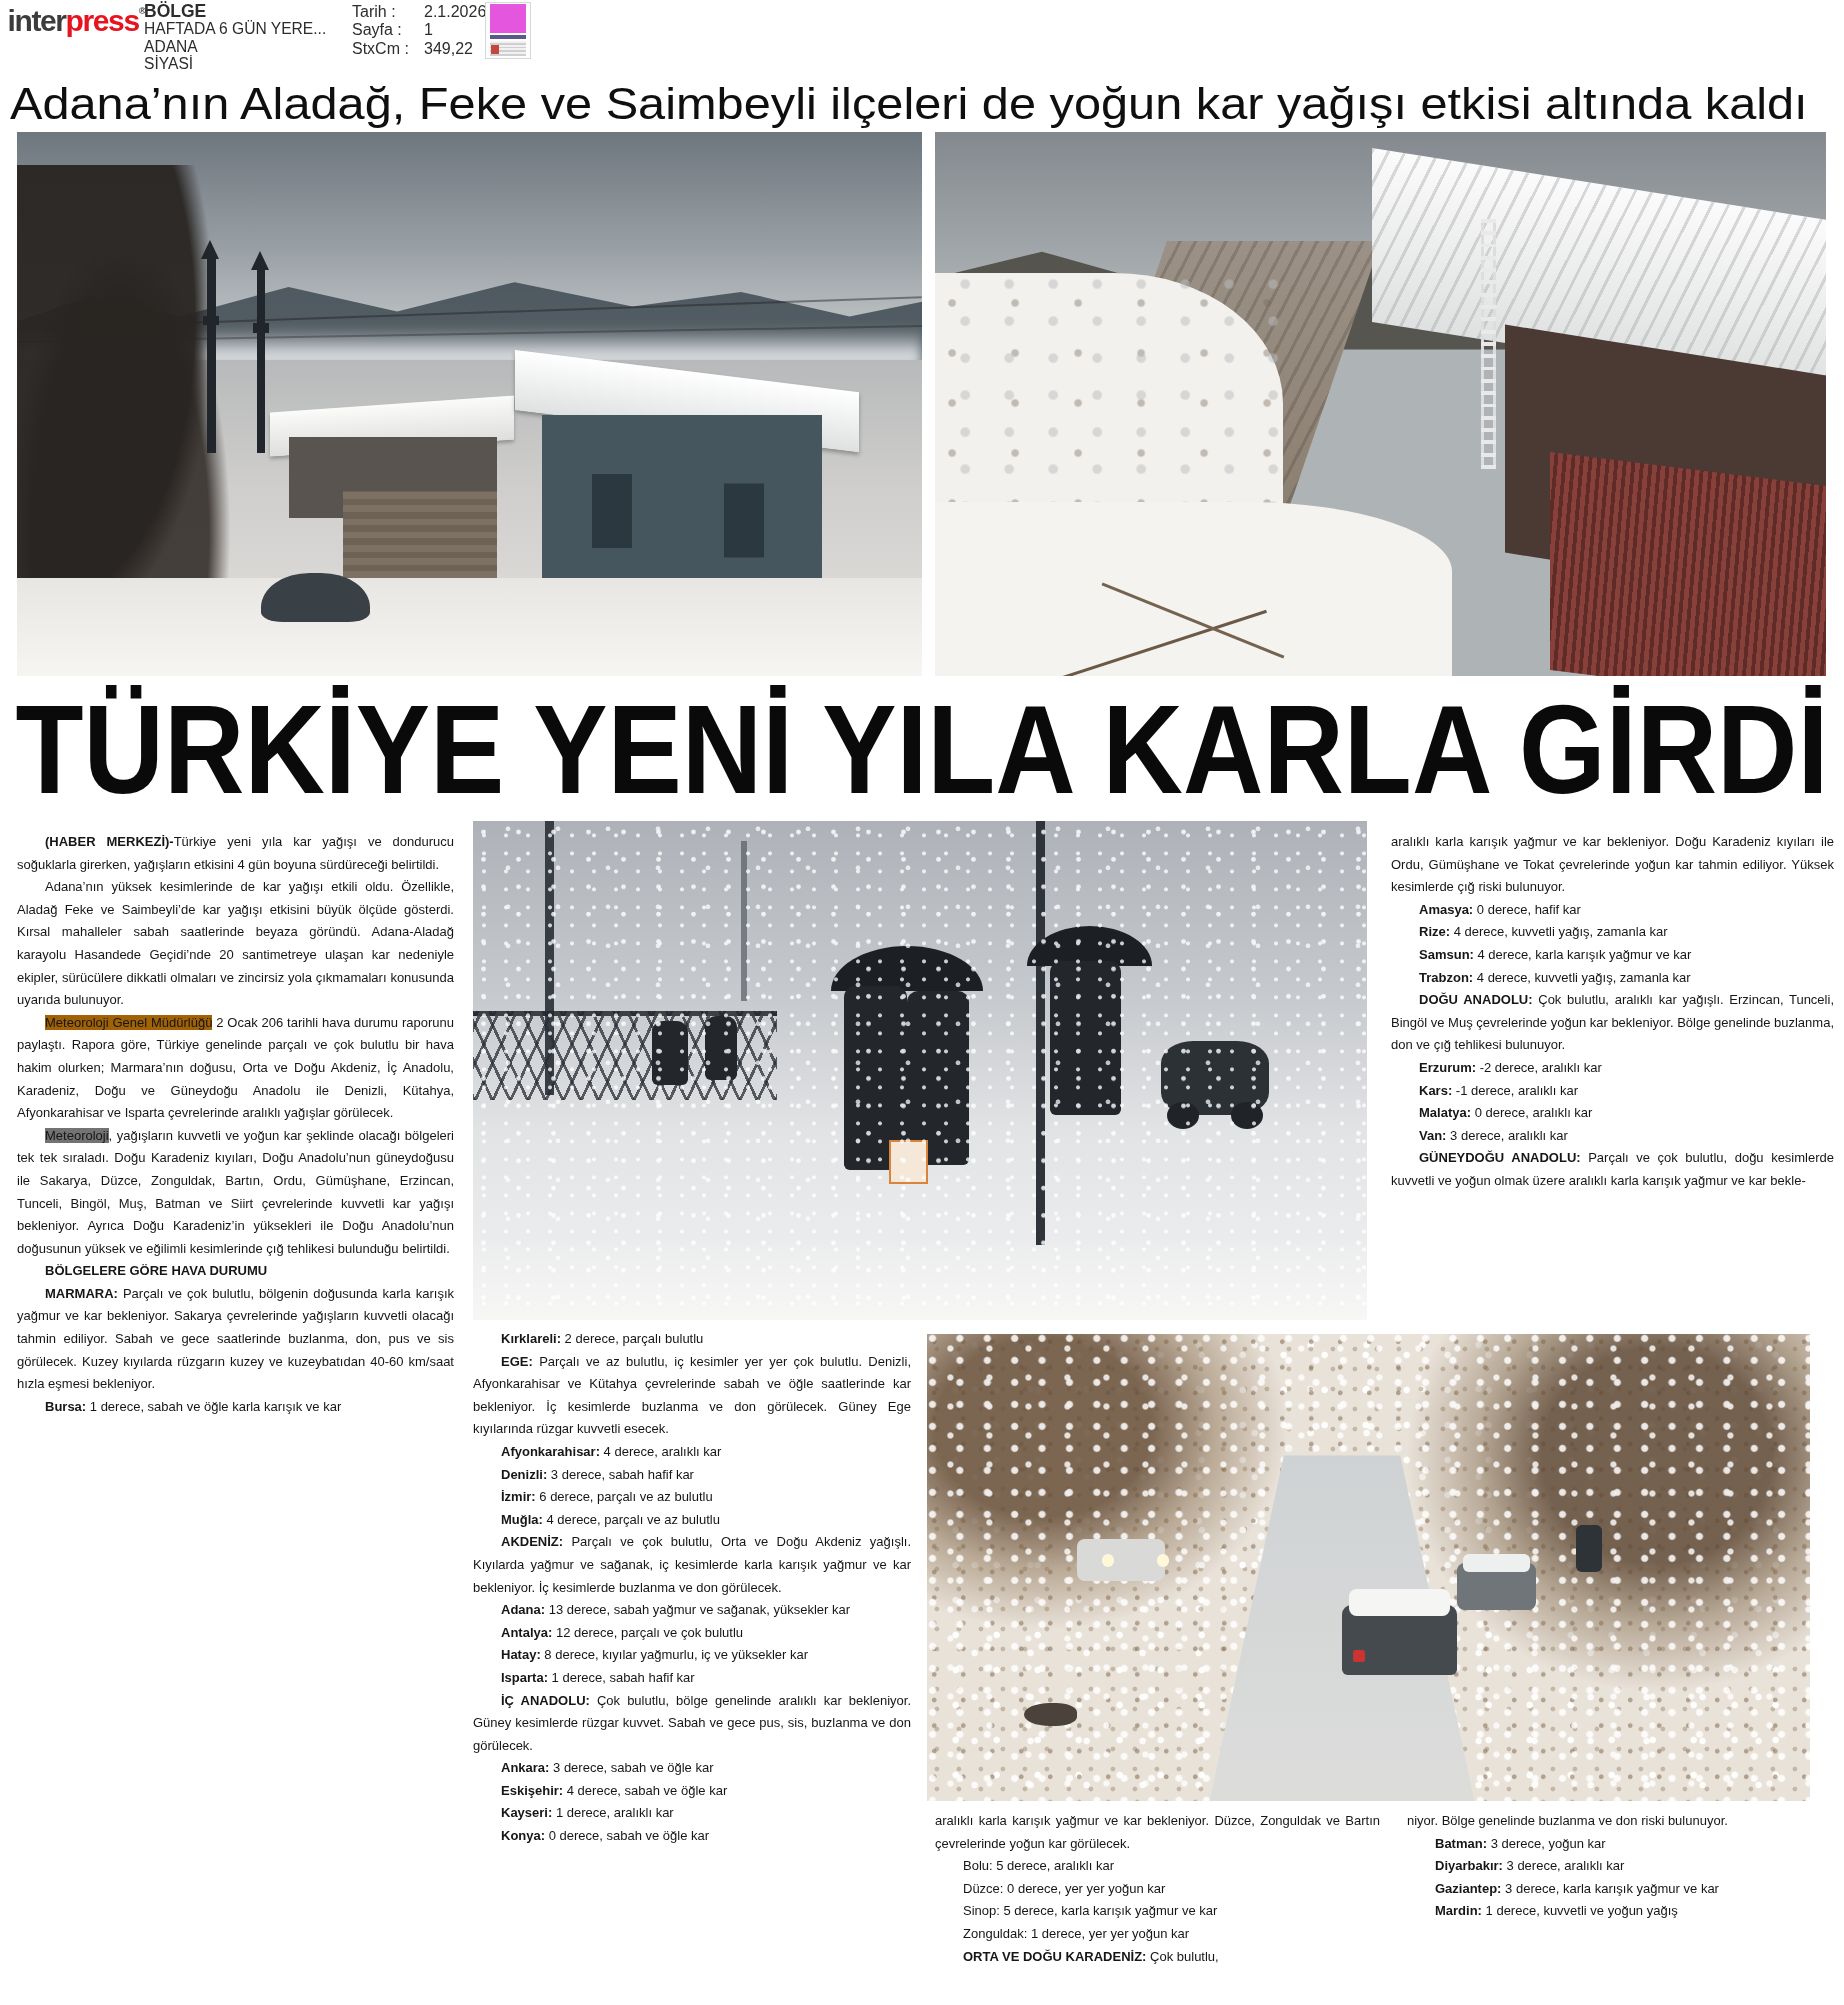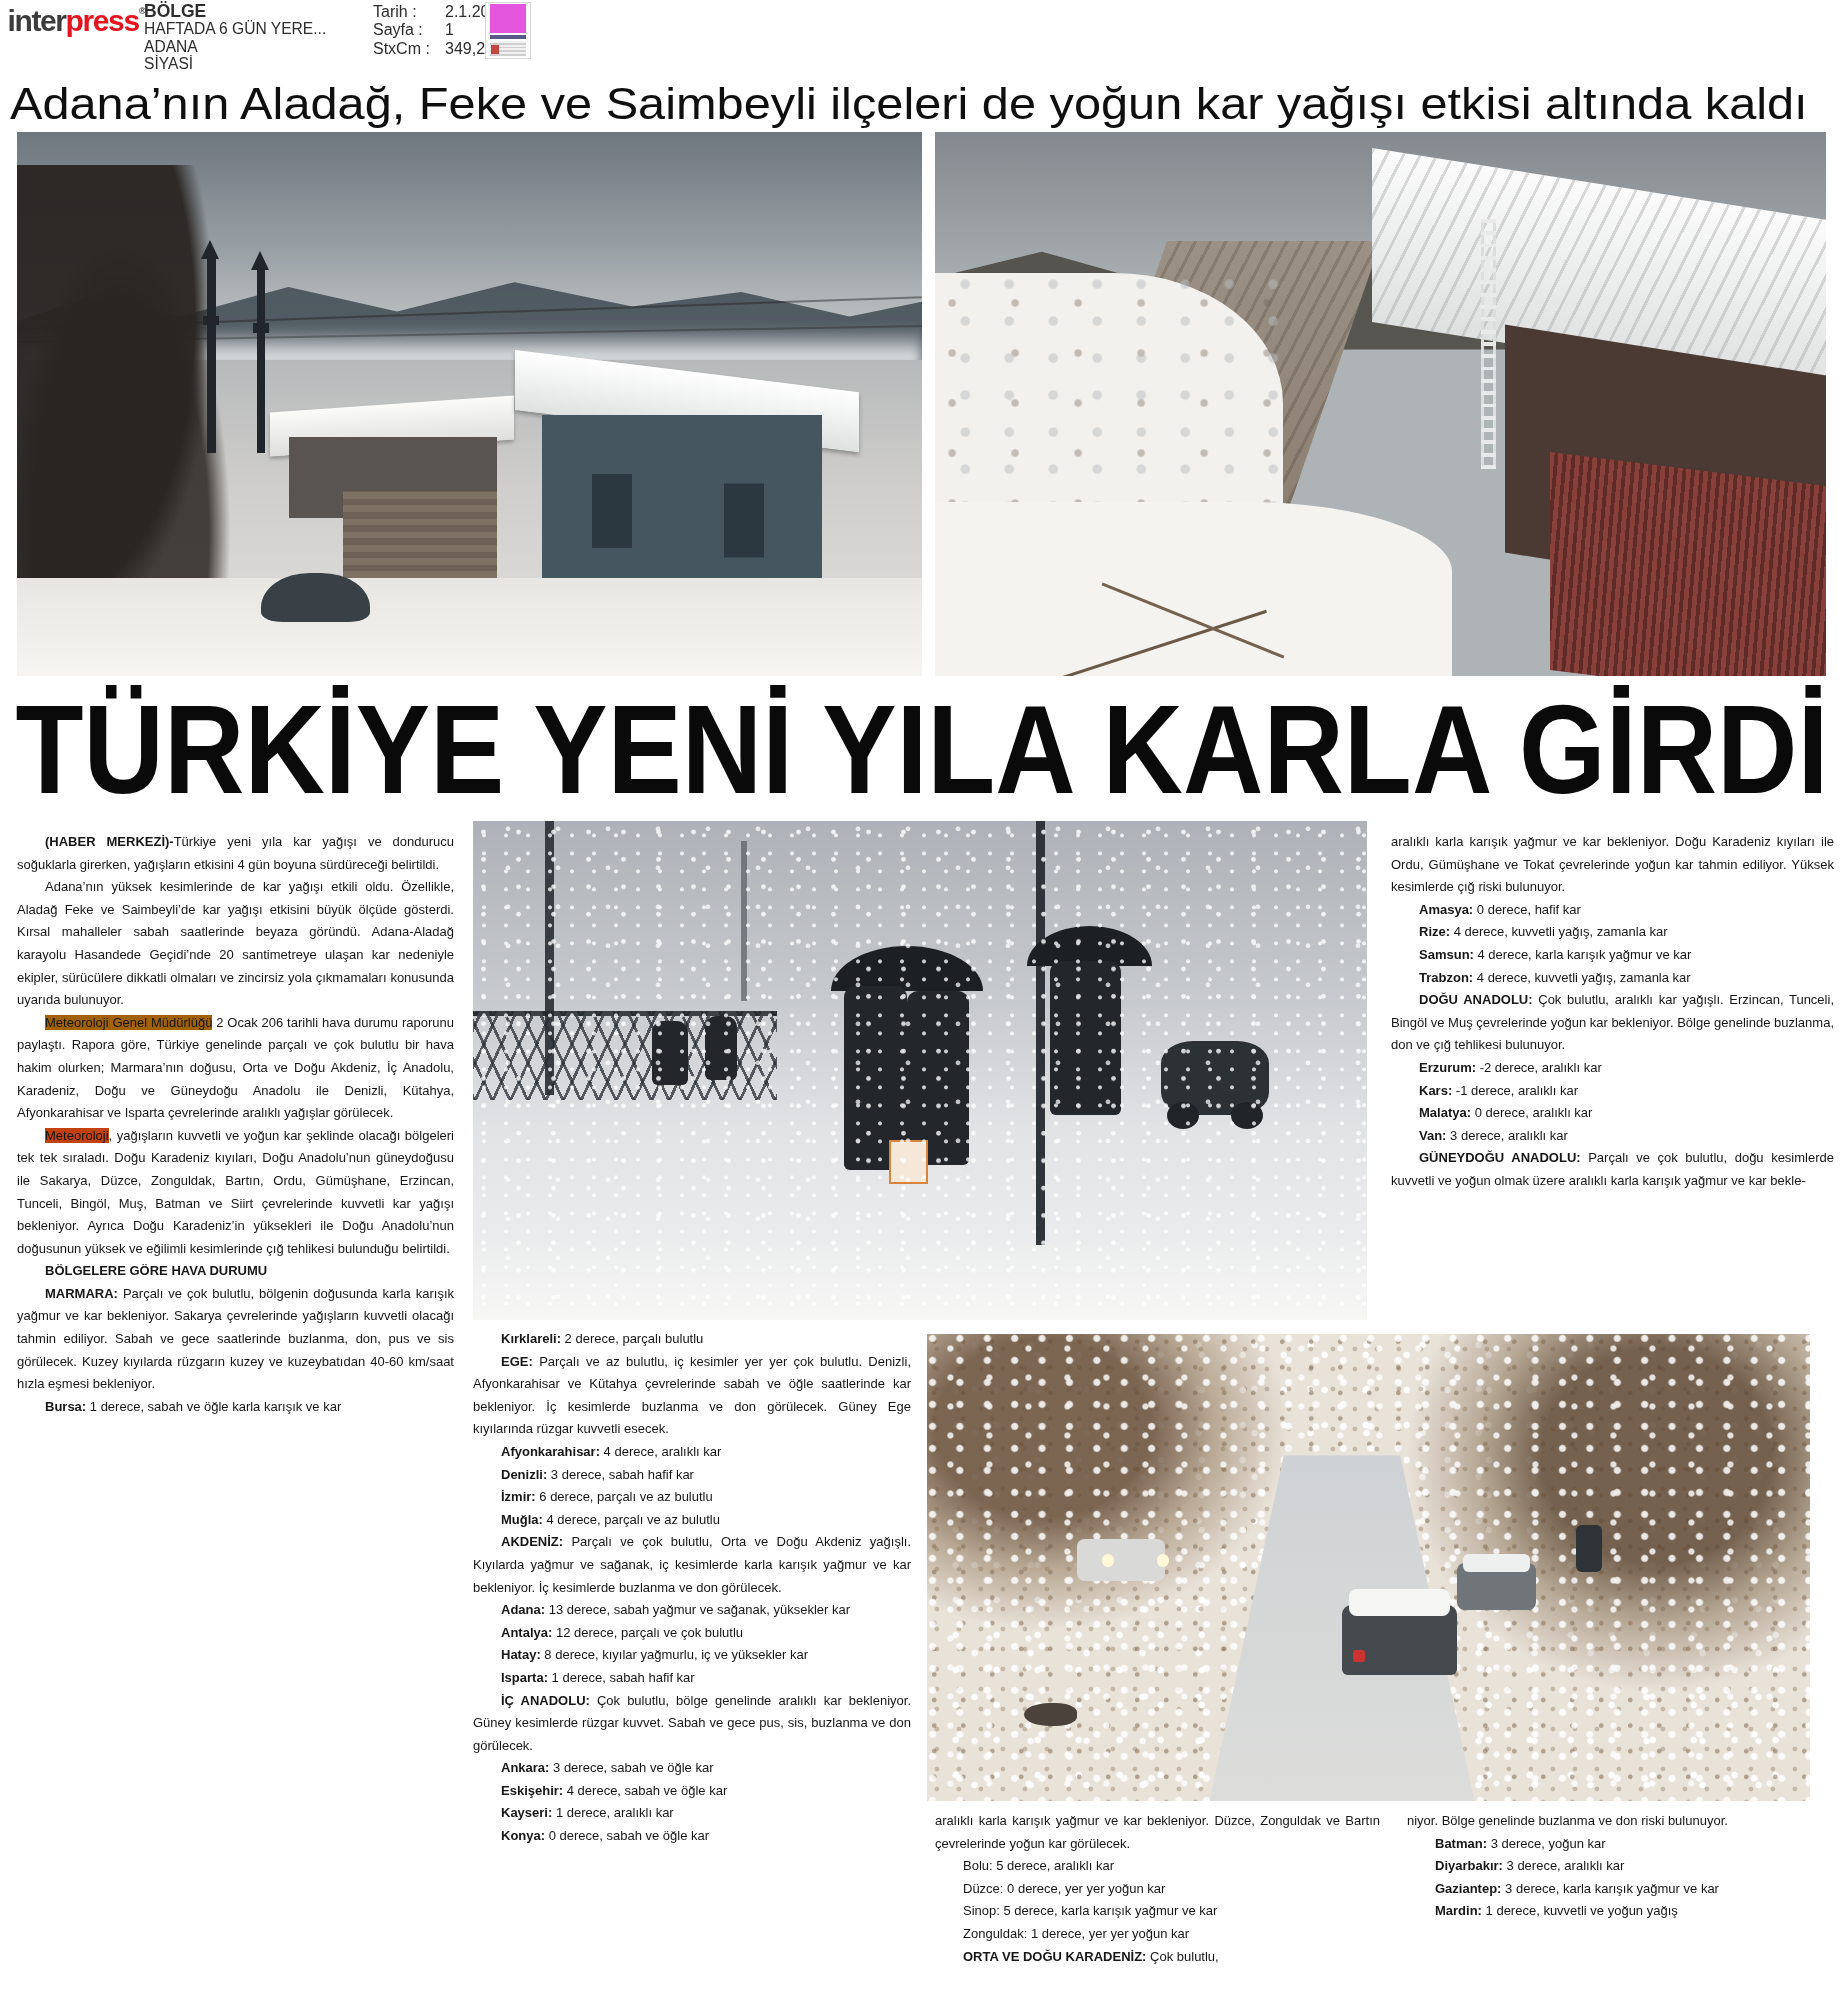--- a/index.html
+++ b/index.html
@@ -7,21 +7,21 @@
     position:relative;width:1844px;height:2005px;margin:0 auto;background:#ffffff;
     font-family:"Liberation Sans",sans-serif;color:#161616;overflow:hidden;
   }
   
   .logo{position:absolute;left:7.6px;top:5.7px;font-size:30px;font-weight:bold;letter-spacing:-1.4px;line-height:1;}
   .logo .inter{color:#3c3c3c;}
   .logo .press{color:#e5141e;}
   .logo .reg{font-size:9.5px;vertical-align:top;color:#3c3c3c;letter-spacing:0;}
   .meta-left{position:absolute;left:144px;top:2.8px;font-size:15.6px;line-height:17.5px;color:#2d2d2d;}
   .meta-left .ml-title{font-weight:bold;font-size:17.5px;}
-  .meta-right{position:absolute;left:352px;top:2.8px;font-size:16px;line-height:18.5px;color:#2d2d2d;margin-left:21px;}
+  .meta-right{position:absolute;left:352px;top:2.8px;font-size:16px;line-height:18.5px;color:#2d2d2d;}
   .meta-row{display:flex;}
   .meta-label{width:72px;}
   
   .thumb{position:absolute;left:485px;top:1.9px;width:44px;height:55px;background:#fdfdfd;border:0.9px solid #d8d8d8;}
   .thumb-magenta{position:absolute;top:0.9px;left:3.8px;right:3.8px;height:29px;background:#e356dd;}
   .thumb-band{position:absolute;top:32px;left:3.8px;right:3.8px;height:3.8px;background:#5a5a8a;}
   .thumb-body{position:absolute;top:38px;left:3.8px;right:3.8px;bottom:1.9px;
     background:repeating-linear-gradient(0deg,#cfcfcf 0 1.9px,#f1f1f1 1.9px 3.8px);}
   .thumb-red{position:absolute;left:4.7px;top:42px;width:8.5px;height:9.5px;background:#c4473f;}
   
@@ -31,21 +31,21 @@
   .col{position:absolute;}
   .col1{left:17px;top:831px;width:437px;}
   .col2{left:473px;top:1328px;width:438px;}
   .col3b{left:935px;top:1810px;width:445px;}
   .col4t{left:1391px;top:831px;width:443px;}
   .col4b{left:1407px;top:1810px;width:429px;}
   .para{font-size:13px;line-height:22.6px;text-align:justify;margin:0;color:#161616;}
   .para.indent{text-indent:28px;}
   .b{font-weight:bold;}
   .hl-green{background:#a16207;}
-  .hl-cyan{background:#c2410c;}
+  .hl-cyan{background:#737373;}
   
   .photo{position:absolute;overflow:hidden;background:#aeb3b6;}
   .photo *{position:absolute;}
   .photo1{left:17px;top:132px;width:905px;height:544px;}
   .photo2{left:935px;top:132px;width:891px;height:544px;}
   .photo3{left:473px;top:821px;width:894px;height:499px;
     background:linear-gradient(180deg,#aeb2b8,#c6c9cd 35%,#e2e3e5 62%,#f2f2f3);}
   .photo4{left:927px;top:1334px;width:883px;height:467px;background:#e9e2d9;}
   
   .p1-sky{inset:0 0 52% 0;background:linear-gradient(180deg,#6e767e,#99a0a5 45%,#c3c7c9 80%,#dadcdd);}

